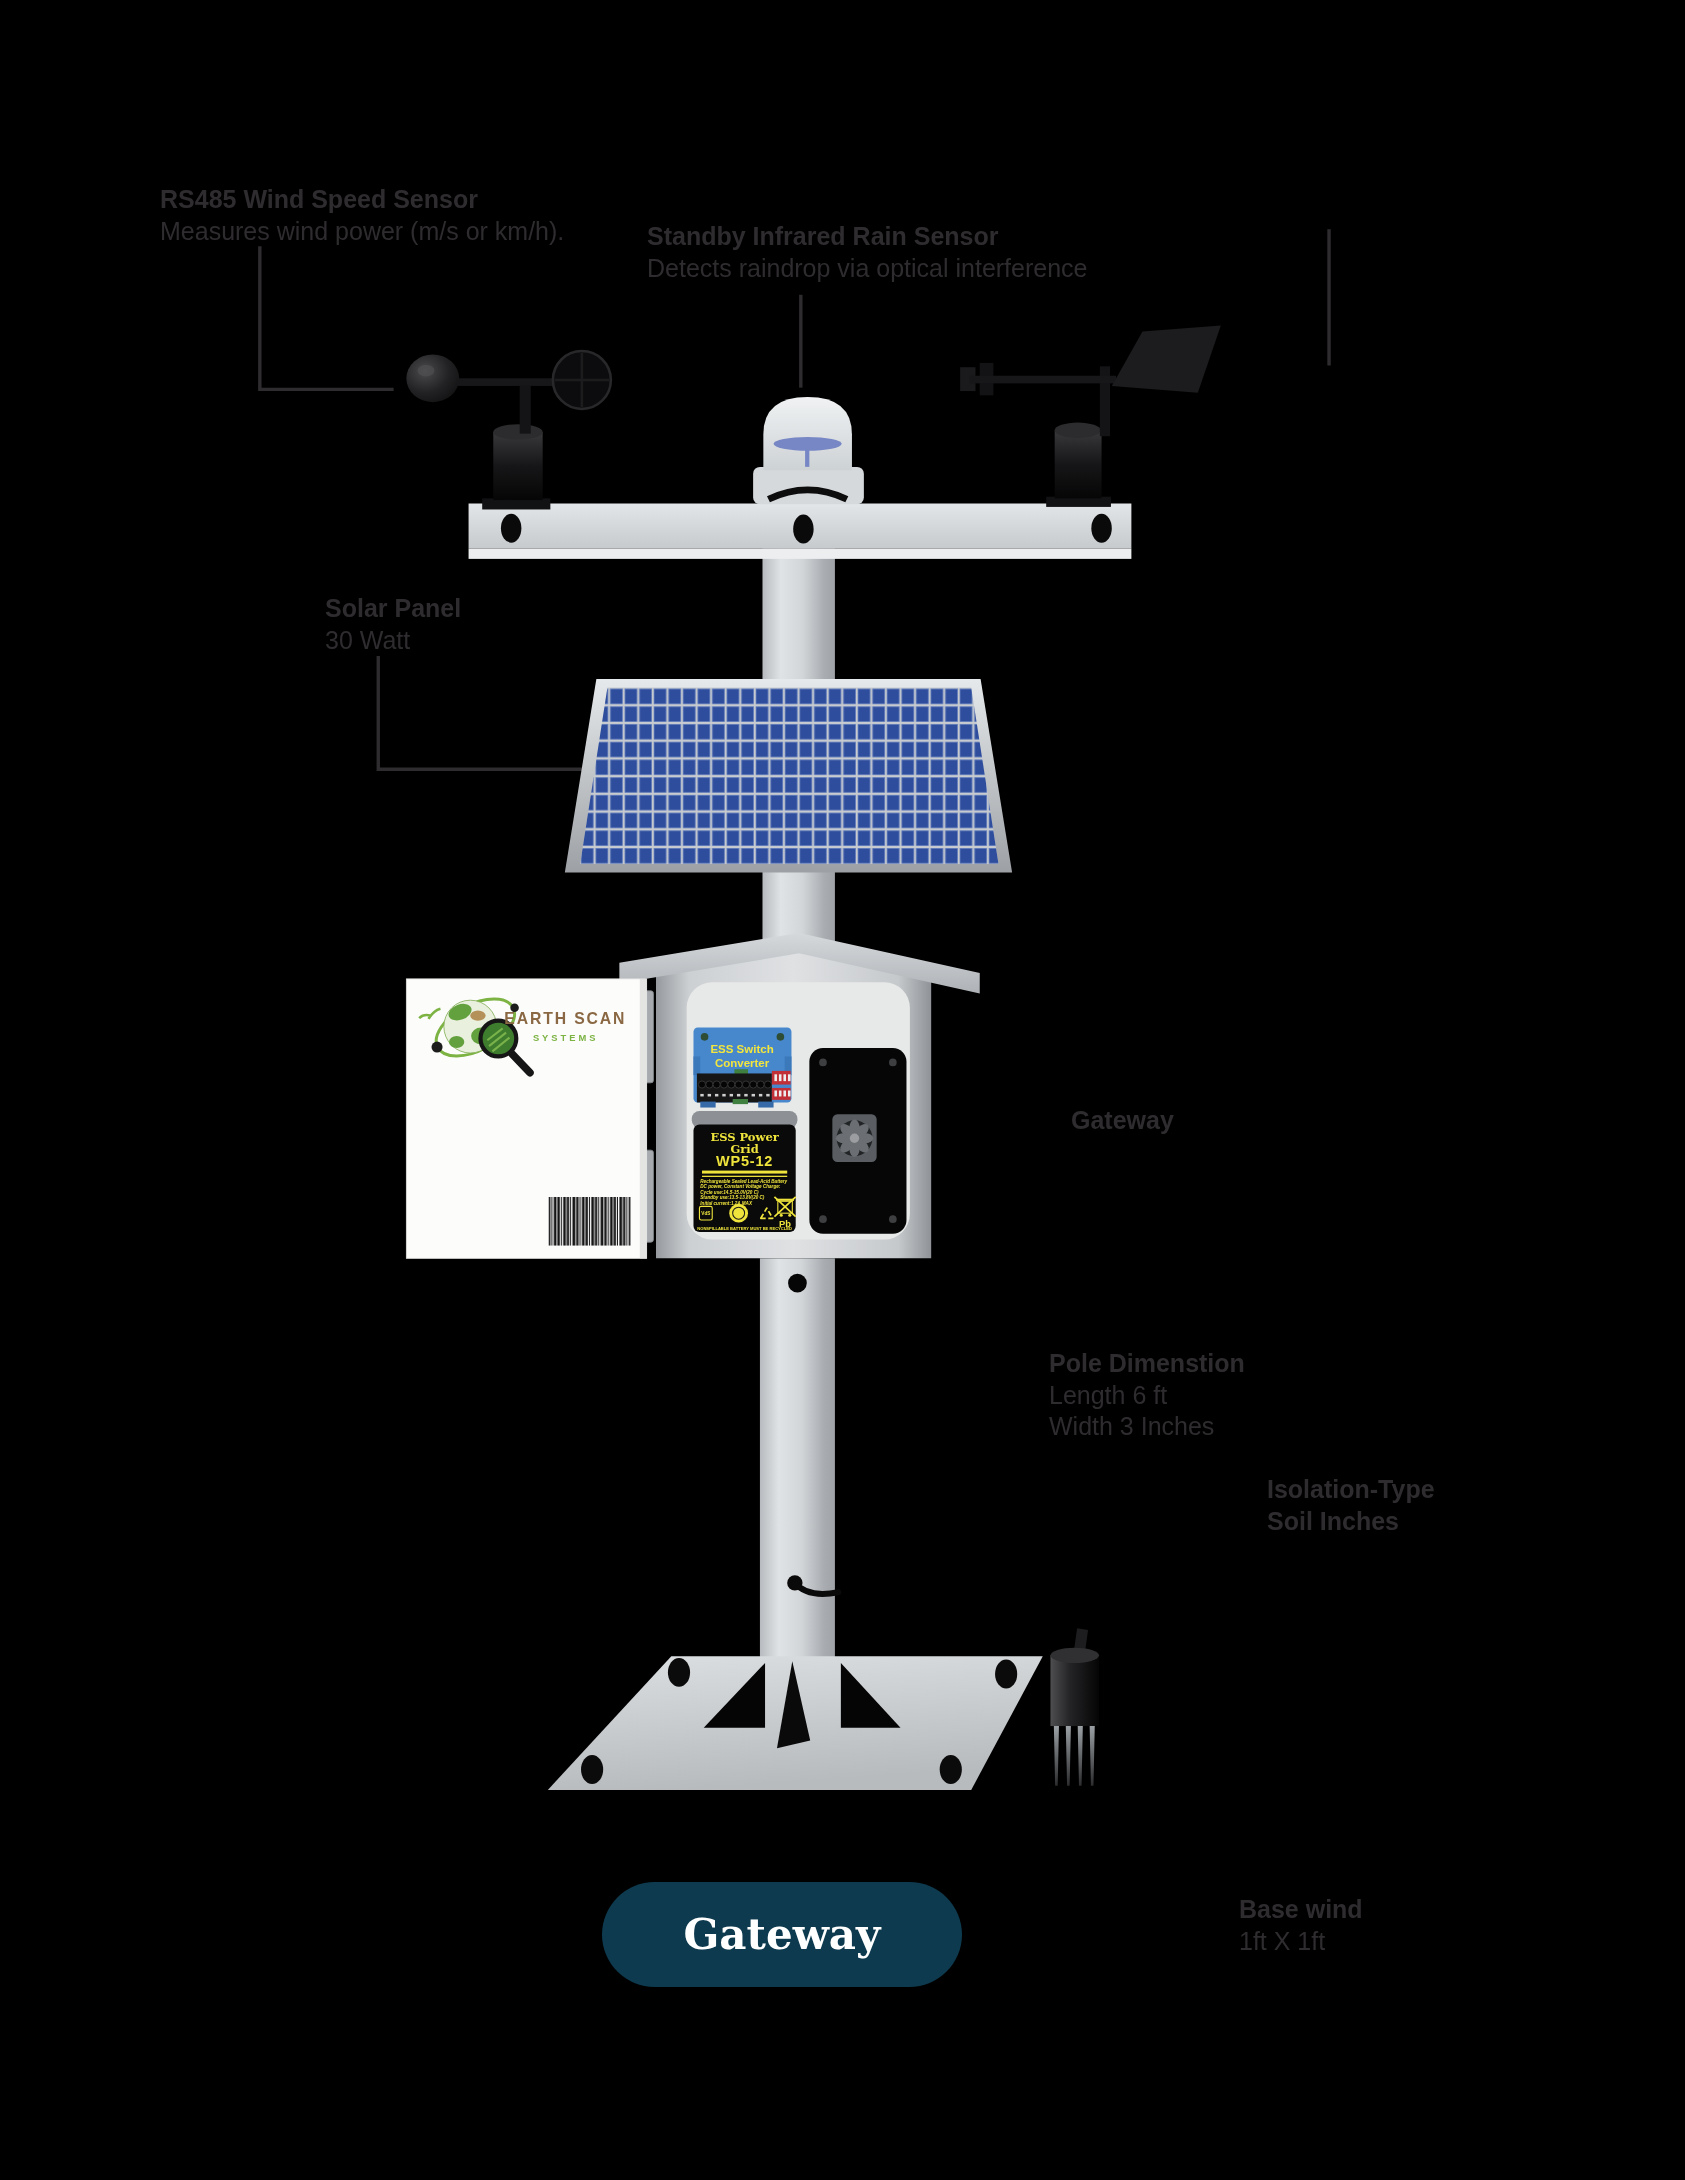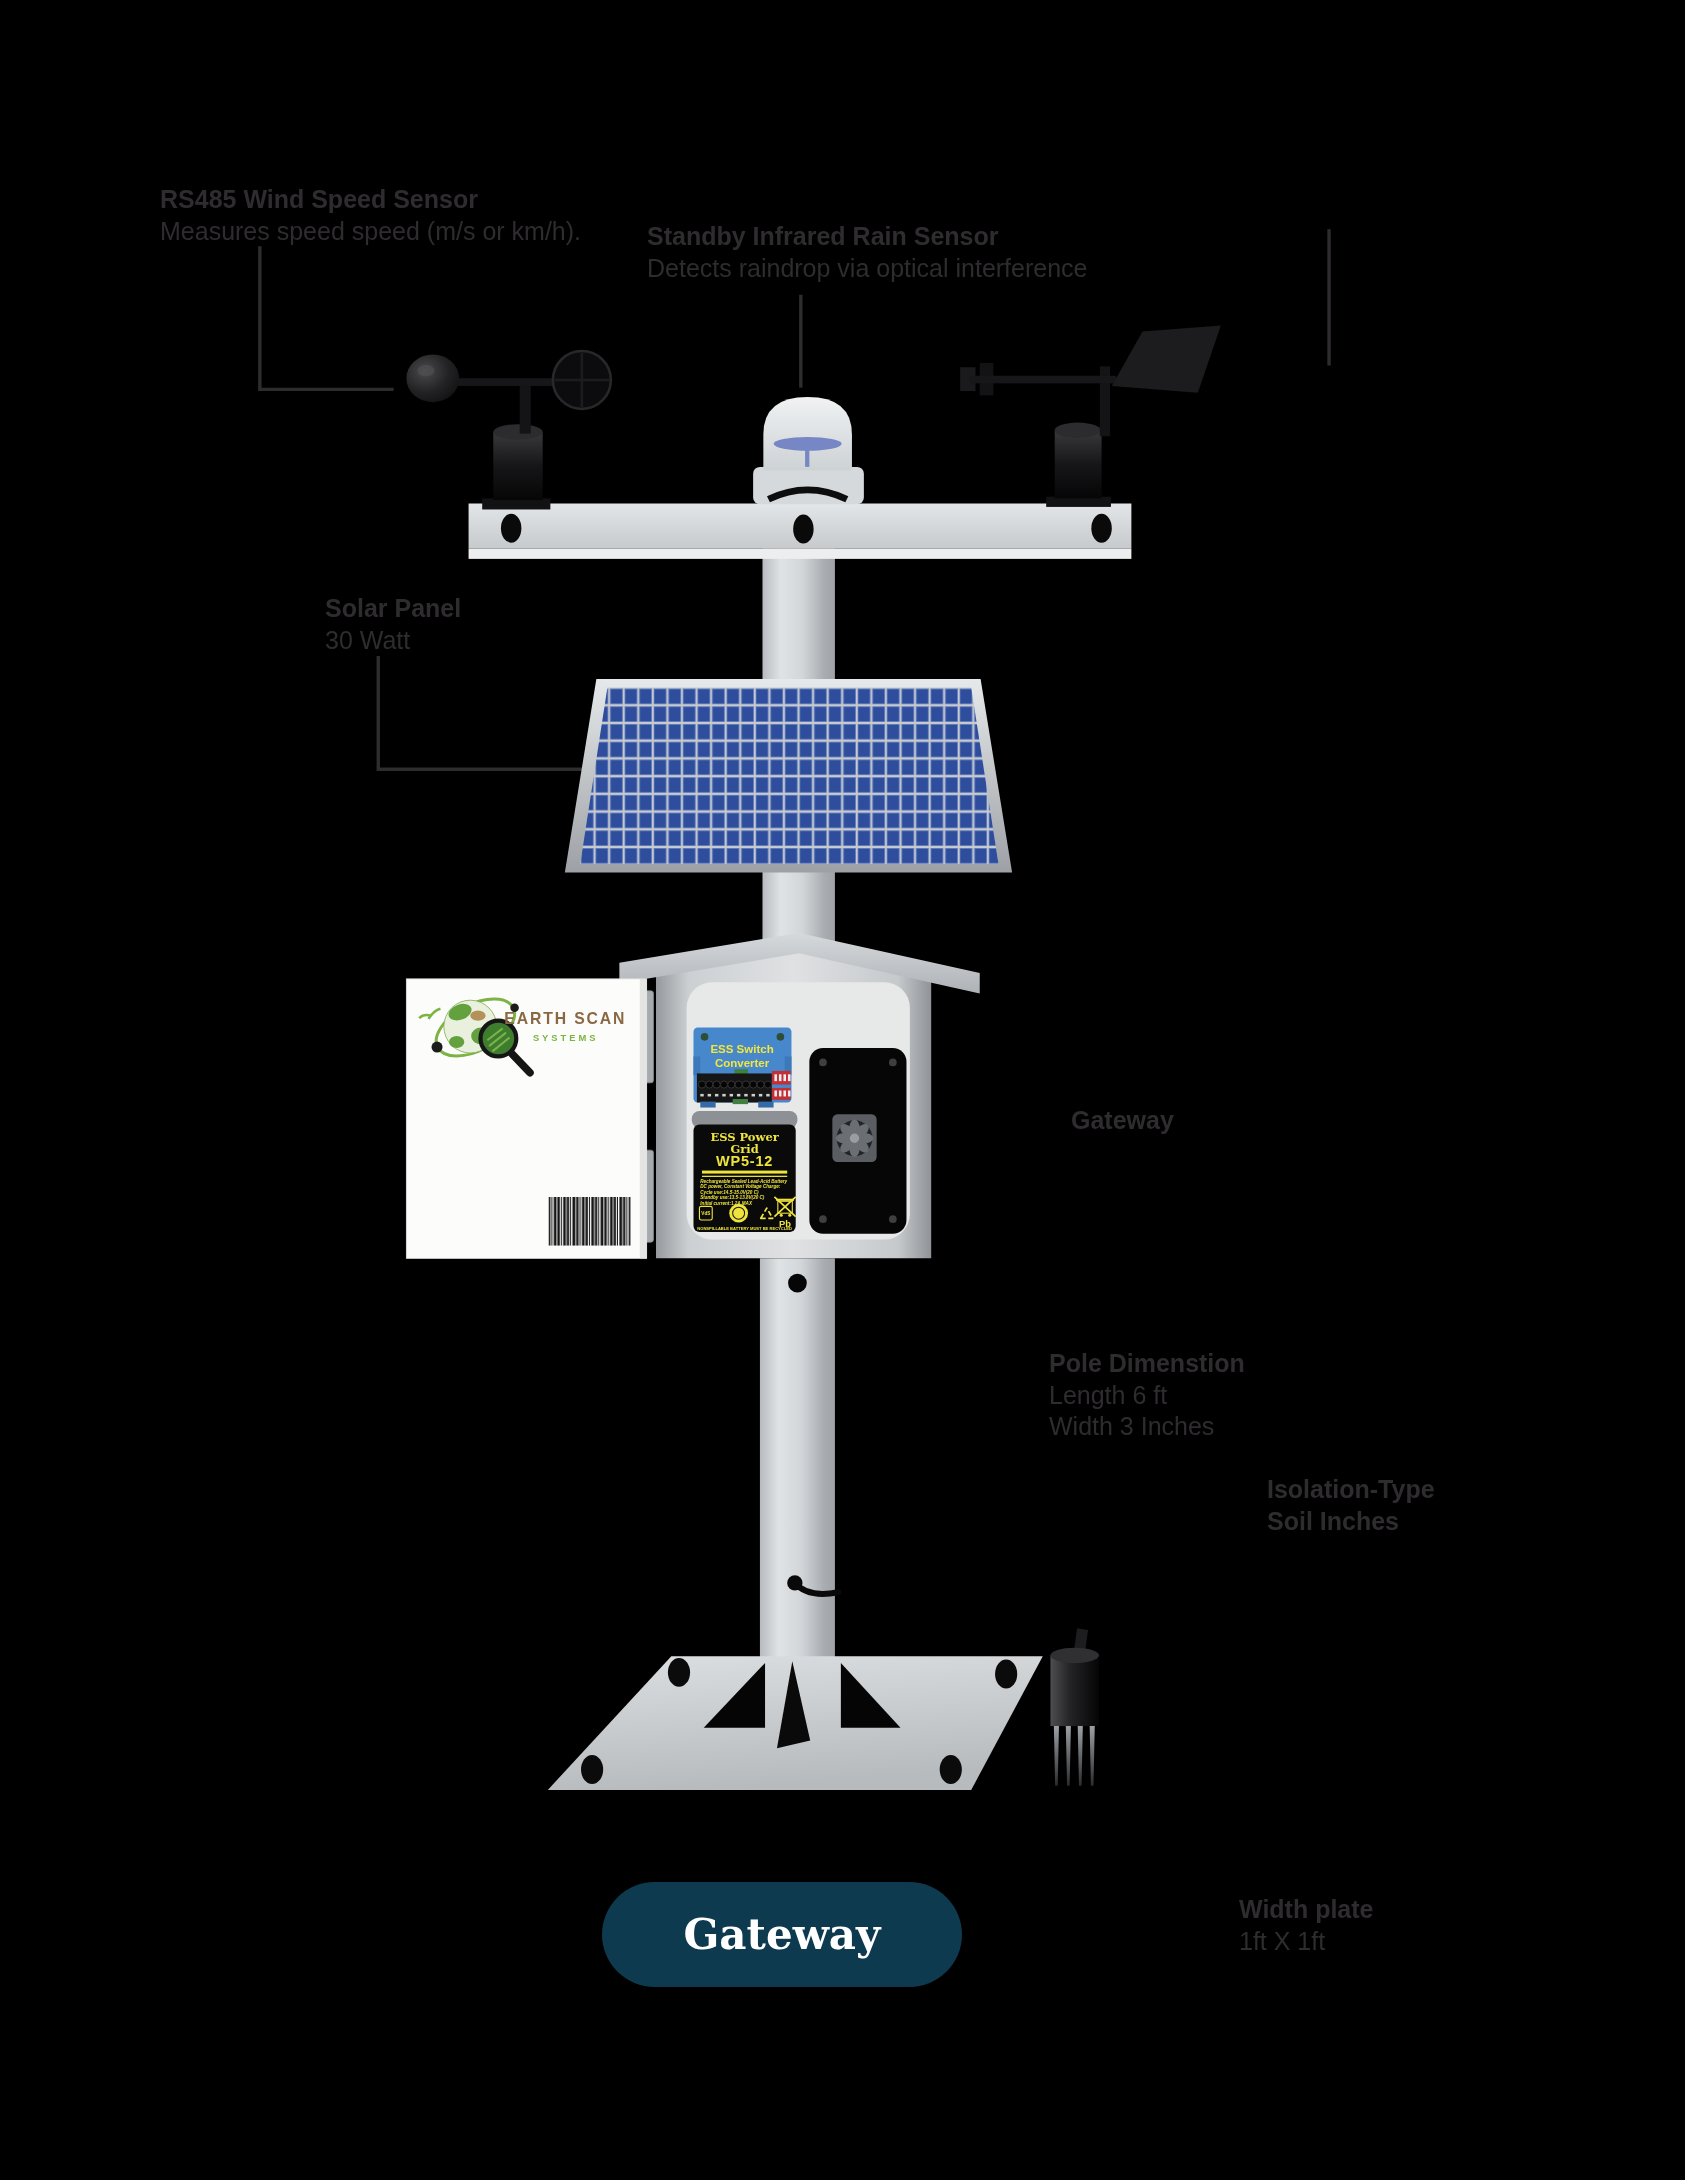--- a/index.html
+++ b/index.html
@@ -316,21 +316,21 @@
         <polygon points="1237,2026 1243,2026 1241.5,2096 1238.5,2096"></polygon>
         <polygon points="1251,2026 1257,2026 1255.5,2096 1252.5,2096"></polygon>
         <polygon points="1265,2026 1271,2026 1269.5,2096 1266.5,2096"></polygon>
         <polygon points="1279,2026 1285,2026 1283.5,2096 1280.5,2096"></polygon>
       </g>
     </g>
   </svg>
 
   <div class="label" style="left:160px;top:184px">
     <div class="lt">RS485 Wind Speed Sensor</div>
-    <div class="ld">Measures speed speed (m/s or km/h).</div>
+    <div class="ld">Measures wind power (m/s or km/h).</div>
   </div>
 
   <div class="label" style="left:647px;top:221px">
     <div class="lt">Standby Infrared Rain Sensor</div>
     <div class="ld">Detects raindrop via optical interference</div>
   </div>
 
 
   <div class="label" style="left:325px;top:593px">
     <div class="lt">Solar Panel</div>
@@ -346,21 +346,21 @@
     <div class="ld">Length 6 ft</div>
     <div class="ld">Width 3 Inches</div>
   </div>
 
   <div class="label" style="left:1267px;top:1474px">
     <div class="lt">Isolation-Type</div>
     <div class="lt">Soil Inches</div>
   </div>
 
   <div class="label" style="left:1239px;top:1894px">
-    <div class="lt">Width plate</div>
+    <div class="lt">Base wind</div>
     <div class="ld">1ft X 1ft</div>
   </div>
 
   <div class="pill">
     <span>Gateway</span>
   </div>
 
 </div>
 
 

